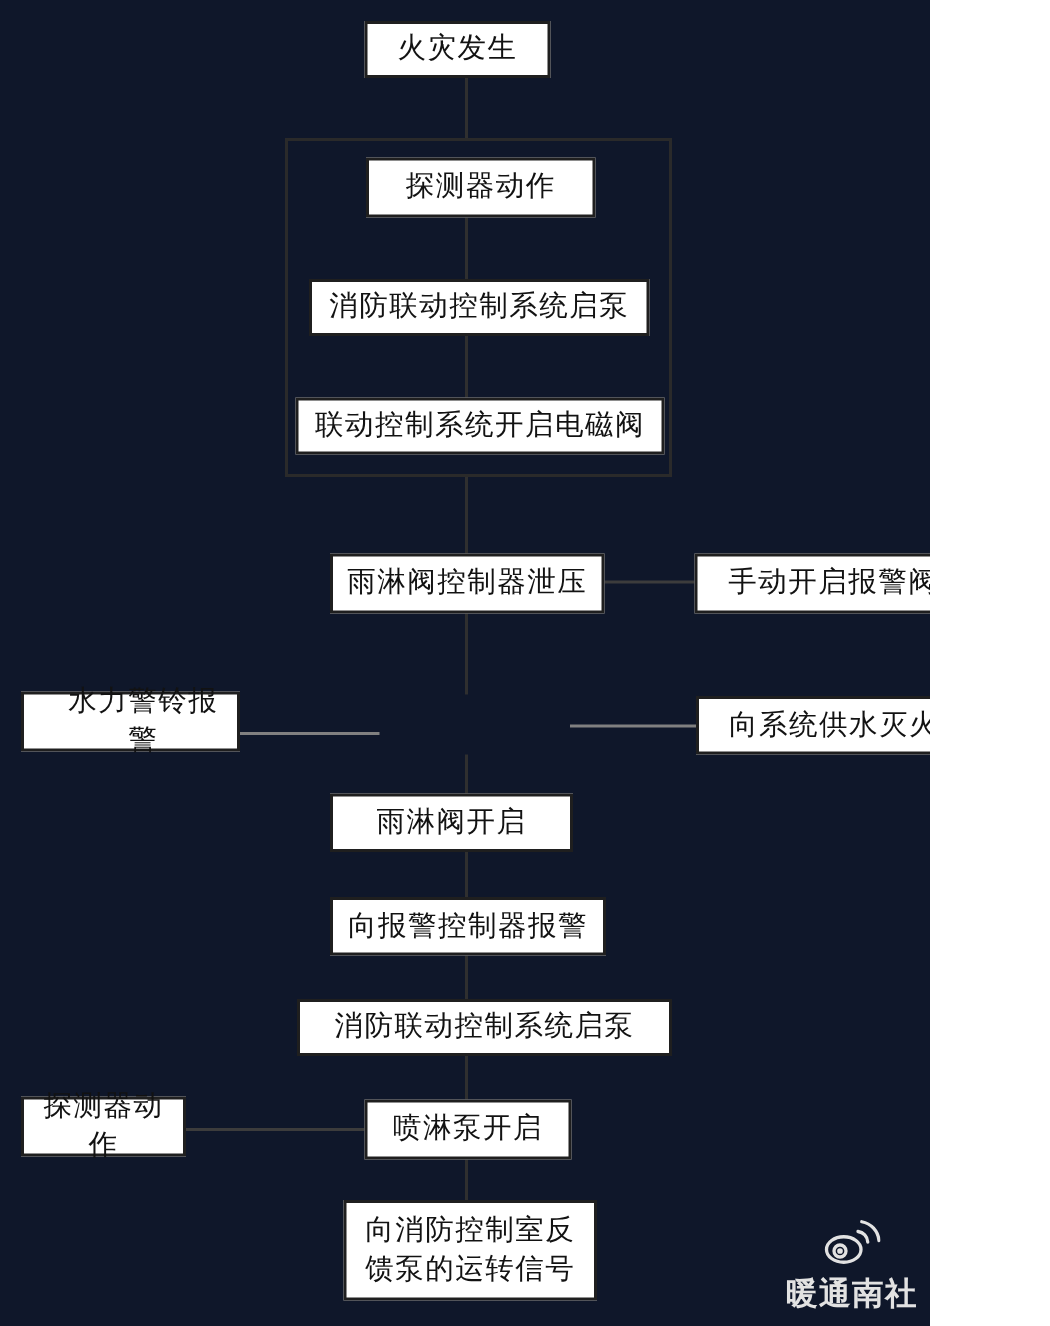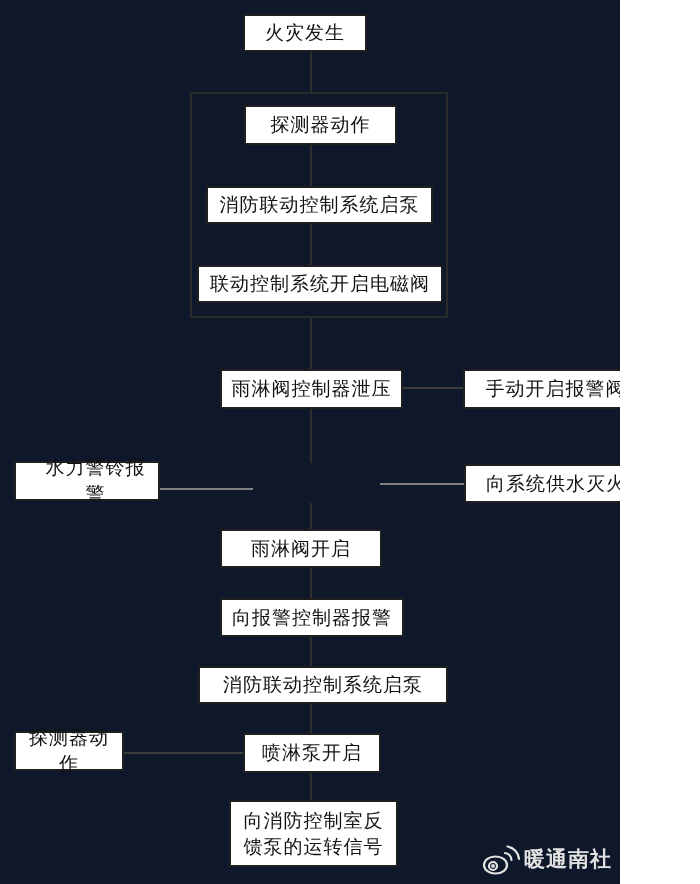--- a/index.html
+++ b/index.html
@@ -54,20 +54,21 @@
   .watermark {
     position: absolute;
     right: 8px;
     bottom: 8px;
     display: flex;
     align-items: center;
     gap: 4px;
     color: #e2e2e2;
     z-index: 3;
     user-select: none;
+    flex-direction: column;
   }
   .watermark .wm-text {
     font-size: 21px;
     font-weight: bold;
     letter-spacing: 1px;
   }
 </style>
 </head>
 <body>
 

